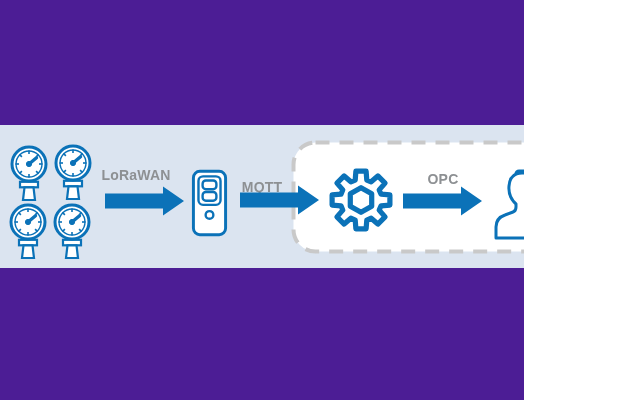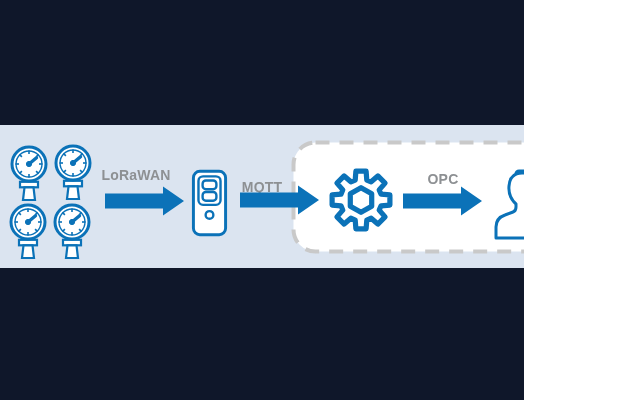--- a/index.html
+++ b/index.html
@@ -1,17 +1,17 @@
 <!DOCTYPE html>
 <html><head>
 <meta charset="utf-8">
 <style>
   html,body{margin:0;padding:0;background:#ffffff;}
   .canvas{
-    position:relative;width:524px;height:400px;background:#0f172a;
+    position:relative;width:524px;height:400px;background:#4c1d95;
     overflow:hidden;font-family:"Liberation Sans",sans-serif;
   }
   .band{position:absolute;left:0;top:125px;width:624px;height:143px;background:#dbe4f0;}
   .abs{position:absolute;}
   .flow-label{
     position:absolute;font-size:14px;font-weight:700;color:#8d9093;
     text-align:center;letter-spacing:.2px;line-height:14px;
   }
   svg{display:block;}
 </style>

